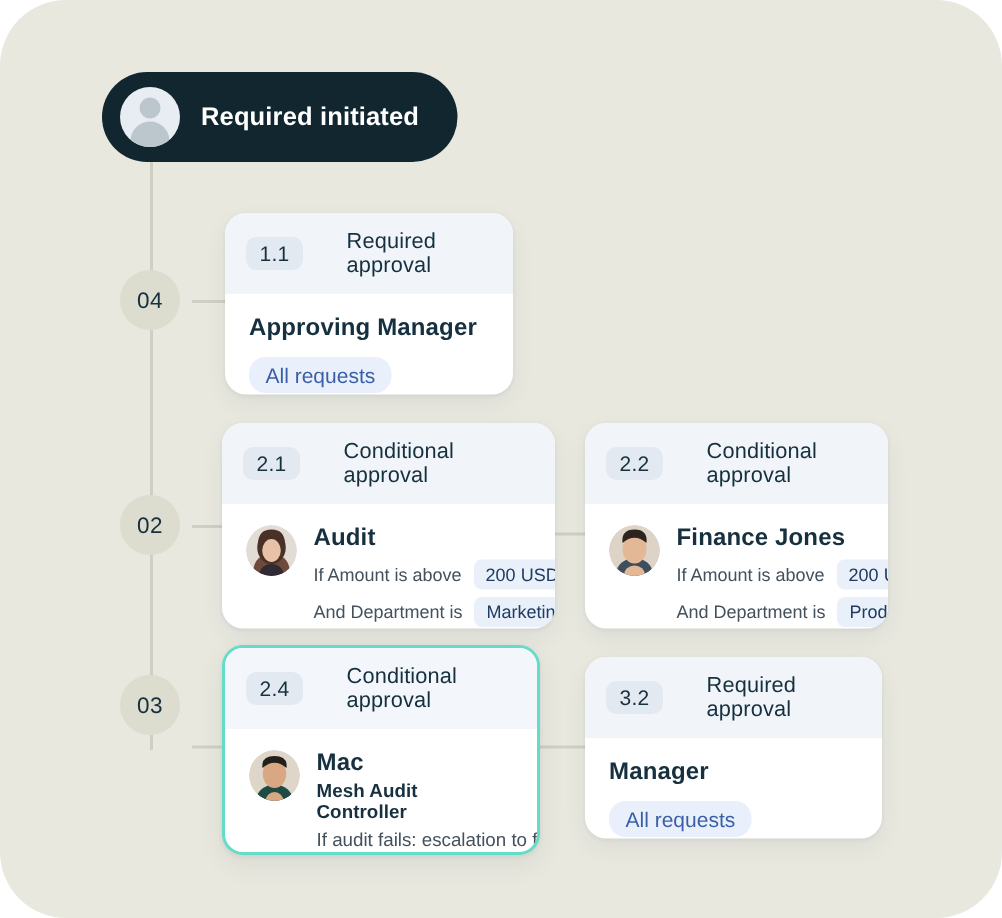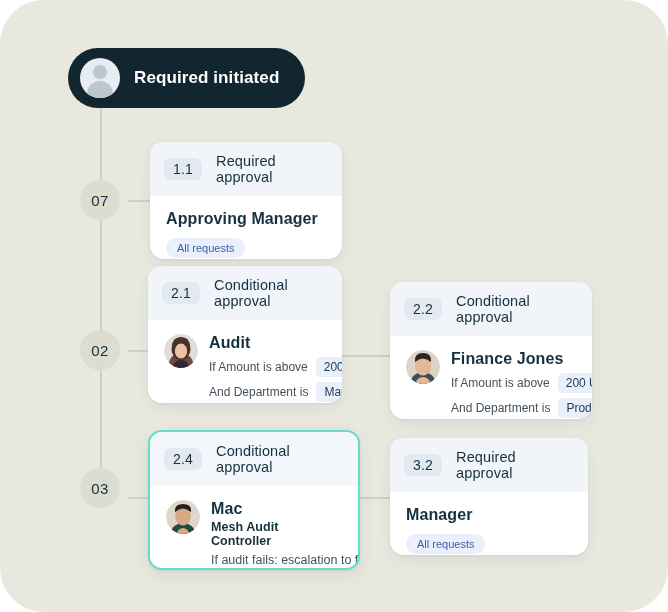--- a/index.html
+++ b/index.html
@@ -32,21 +32,21 @@
     position: absolute;
     width: 40px; height: 40px;
     border-radius: 50%;
     background: #dcdccf;
     display: flex; align-items: center; justify-content: center;
     font-size: 15px; font-weight: 500; color: #17303f;
     letter-spacing: .3px;
   }
   .step-1 { left: 80px; top: 180px; }
   .step-2 { left: 80px; top: 330px; }
-  .step-3 { left: 80px; top: 468px; }
+  .step-3 { left: 80px; top: 450px; }
 
   
   .header-pill {
     position: absolute; left: 68px; top: 48px;
     height: 60px; padding: 0 26px 0 12px;
     background: #11262f;
     border-radius: 30px;
     display: flex; align-items: center; gap: 14px;
   }
   .avatar-generic {
@@ -78,21 +78,21 @@
     border-radius: 14px;
     overflow: hidden;
     box-shadow: 0 1px 3px rgba(40,50,60,.07), 0 6px 16px rgba(40,50,60,.06);
   }
   .card.highlight {
     border: 2px solid #63dcc8;
     box-shadow: 0 1px 3px rgba(40,50,60,.07), 0 6px 18px rgba(40,50,60,.08);
   }
   .card-head {
     background: #f1f5fa;
-    display: flex; align-items: center; gap: 14px;
+    display: flex; align-items: center; gap: 29px;
     padding: 11px 14px;
   }
   .card.highlight .card-head { background: #f3f7fb; }
   .badge {
     background: #e3e9f1;
     border-radius: 7px;
     padding: 3px 9px;
     font-size: 14px; font-weight: 500; color: #16303f;
     letter-spacing: .2px;
   }
@@ -102,21 +102,21 @@
   }
   .card-body { padding: 14px 16px 1px 16px; }
 
   .body-title {
     font-size: 16px; font-weight: bold; color: #16303f;
     letter-spacing: .1px;
   }
   .pill-tag {
     display: inline-block; margin-top: 10px;
     background: #e9f0fc; color: #3a5fa8;
-    font-size: 11px; border-radius: 11px;
+    font-size: 14px; border-radius: 11px;
     padding: 4px 11px;
   }
 
   .person-row { display: flex; gap: 11px; align-items: flex-start; }
   .photo { width: 34px; height: 34px; border-radius: 50%; flex: none; overflow: hidden; }
   .person-info { flex: 1; min-width: 0; }
   .person-name { font-size: 16px; font-weight: bold; color: #16303f; letter-spacing: .1px; }
   .person-sub { font-size: 12.5px; font-weight: bold; color: #16303f; margin-top: 2px; letter-spacing: .05px; }
   .person-note { font-size: 12.5px; color: #44515c; margin-top: 5px; white-space: nowrap; }
 
@@ -126,41 +126,41 @@
   }
   .cond-label { font-size: 12px; color: #44515c; white-space: nowrap; }
   .cond-chip {
     background: #e9f0fa; color: #1f3b63;
     font-size: 12px; border-radius: 5px;
     padding: 3px 8px; white-space: nowrap;
   }
 
   
   .card-11 { left: 150px; top: 142px; width: 192px; }
-  .card-21 { left: 148px; top: 266px; width: 194px; }
+  .card-21 { left: 148px; top: 282px; width: 222px; }
   .card-22 { left: 390px; top: 282px; width: 202px; }
   .card-31 { left: 148px; top: 430px; width: 212px; }
   .card-32 { left: 390px; top: 438px; width: 198px; }
 </style>
 </head>
 <body>
 
 <div class="canvas"></div>
 
 <div class="stage">
 
   <div class="line v-trunk"></div>
   <div class="line h-1"></div>
   <div class="line h-2"></div>
   <div class="line h-3"></div>
   <div class="line h-2b"></div>
   <div class="line h-3b"></div>
 
   <div class="step step-1">
-    <span>07</span>
+    <span>04</span>
   </div>
   <div class="step step-2">
     <span>02</span>
   </div>
   <div class="step step-3">
     <span>03</span>
   </div>
 
   <div class="header-pill">
     <div class="avatar-generic"></div>

